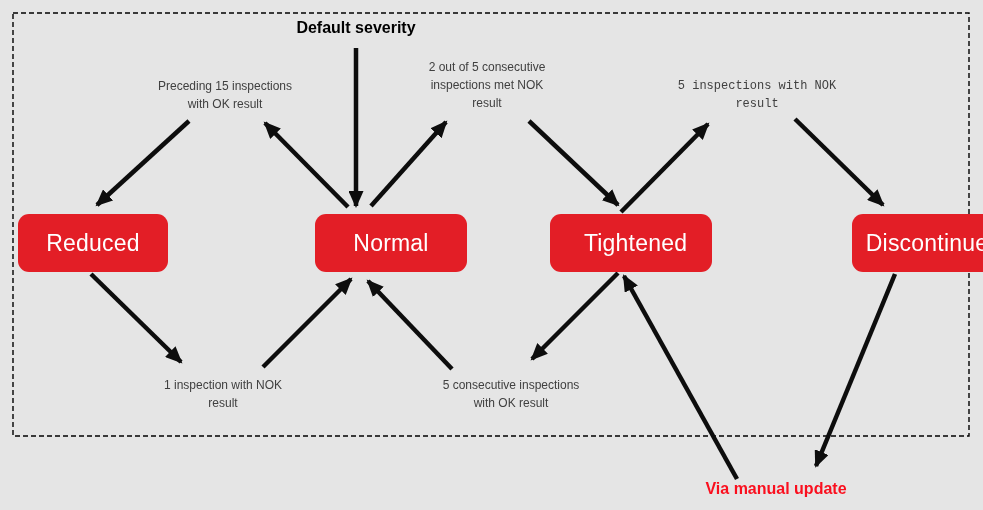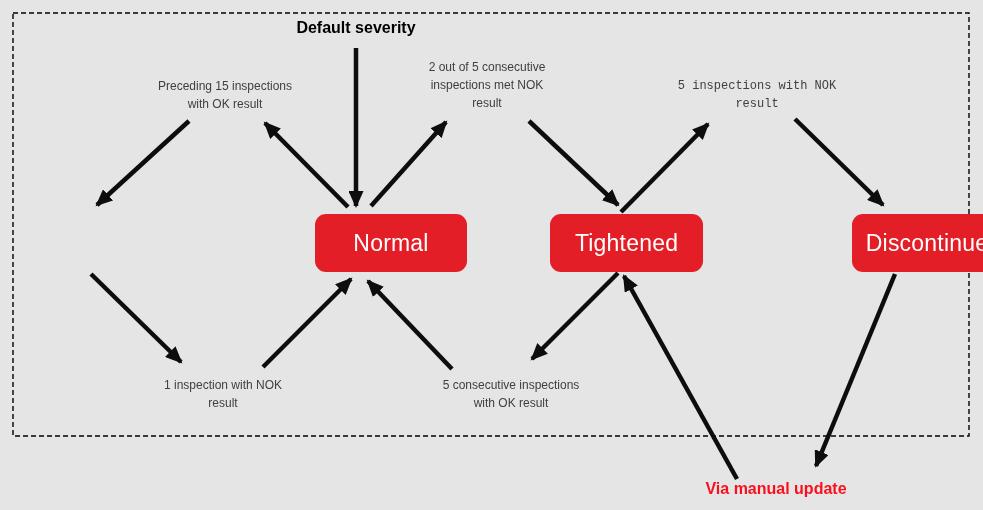--- a/index.html
+++ b/index.html
@@ -17,21 +17,21 @@
   .state{
     position:absolute;top:214px;height:58px;
     background:var(--state_fill,#E31E26);
     border-radius:11px;
     color:var(--state_text,#fff);
     display:flex;align-items:center;justify-content:center;
     font-size:23px;font-weight:400;letter-spacing:0.2px;
   }
   #state-reduced{left:18px;width:150px;}
   #state-normal{left:273px;width:152px;margin-left:42px;}
-  #state-tightened{left:550px;width:153px;}
+  #state-tightened{left:550px;width:153px;padding-left:9px;}
   #state-discontinue{left:852px;width:150px;}
   .note{
     position:absolute;
     color:var(--label_text,#404040);
     font-size:12px;line-height:18px;text-align:center;
     transform:translateX(-50%);
     white-space:nowrap;
   }
   #note-preceding-ok{left:225px;top:77px;}
   #note-two-of-five-nok{left:487px;top:58px;}
@@ -95,19 +95,20 @@
   <div class="note" id="note-one-nok">
     <div>1 inspection with NOK</div>
     <div>result</div>
   </div>
 
   <div class="note" id="note-five-ok">
     <div>5 consecutive inspections</div>
     <div>with OK result</div>
   </div>
 
+  <div class="state" id="state-reduced">Reduced</div>
   <div class="state" id="state-normal">Normal</div>
   <div class="state" id="state-tightened">Tightened</div>
   <div class="state" id="state-discontinue">Discontinue</div>
 
   <div class="caption" id="caption-via-manual">Via manual update</div>
 
 </div>
 
 </body></html>

